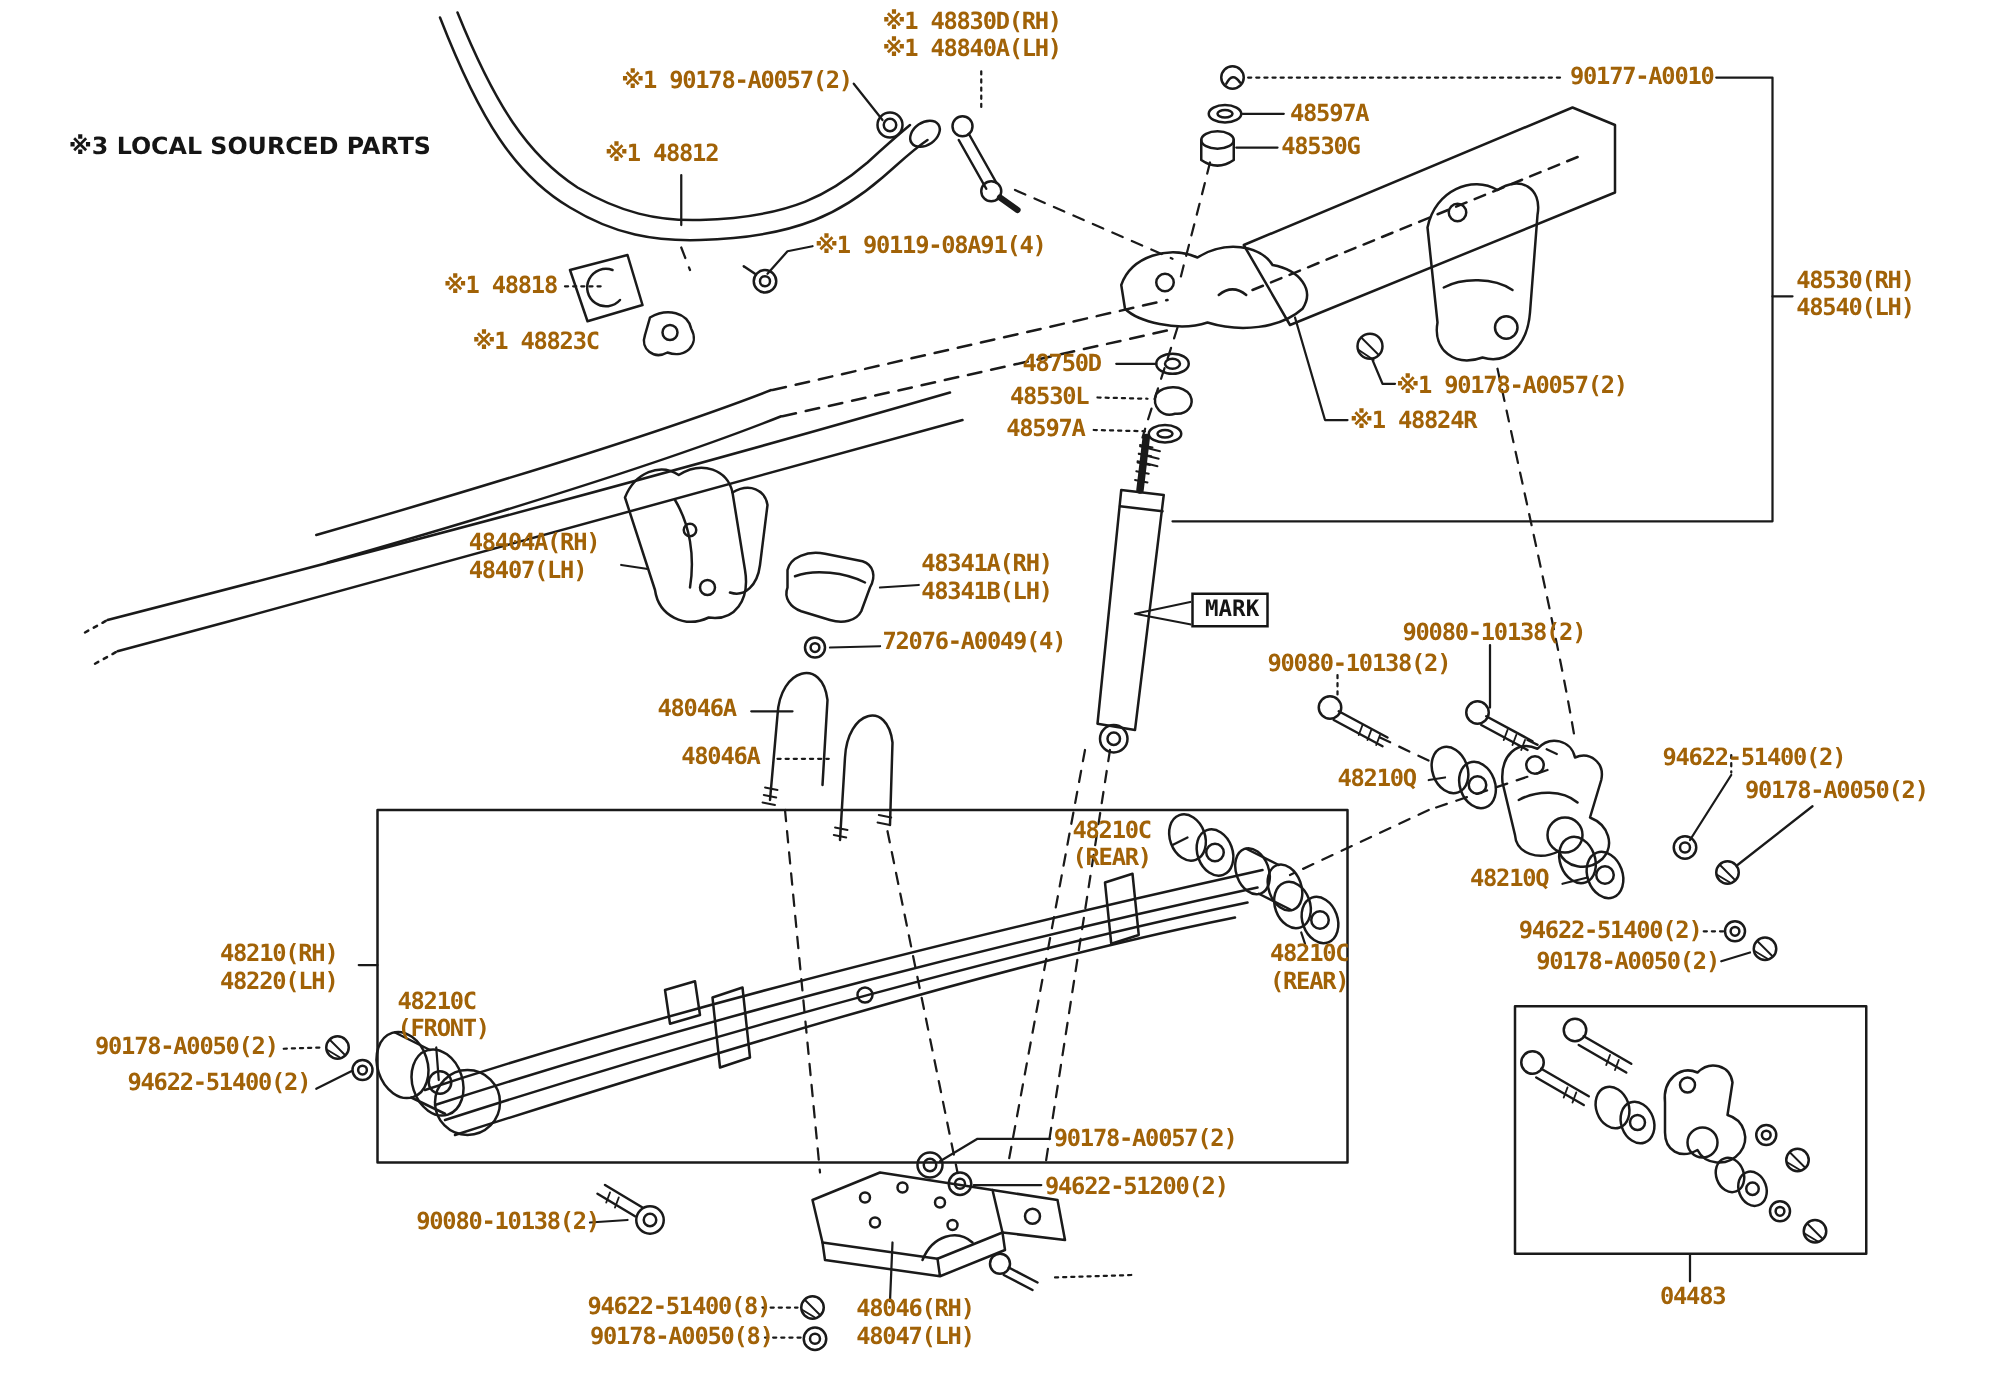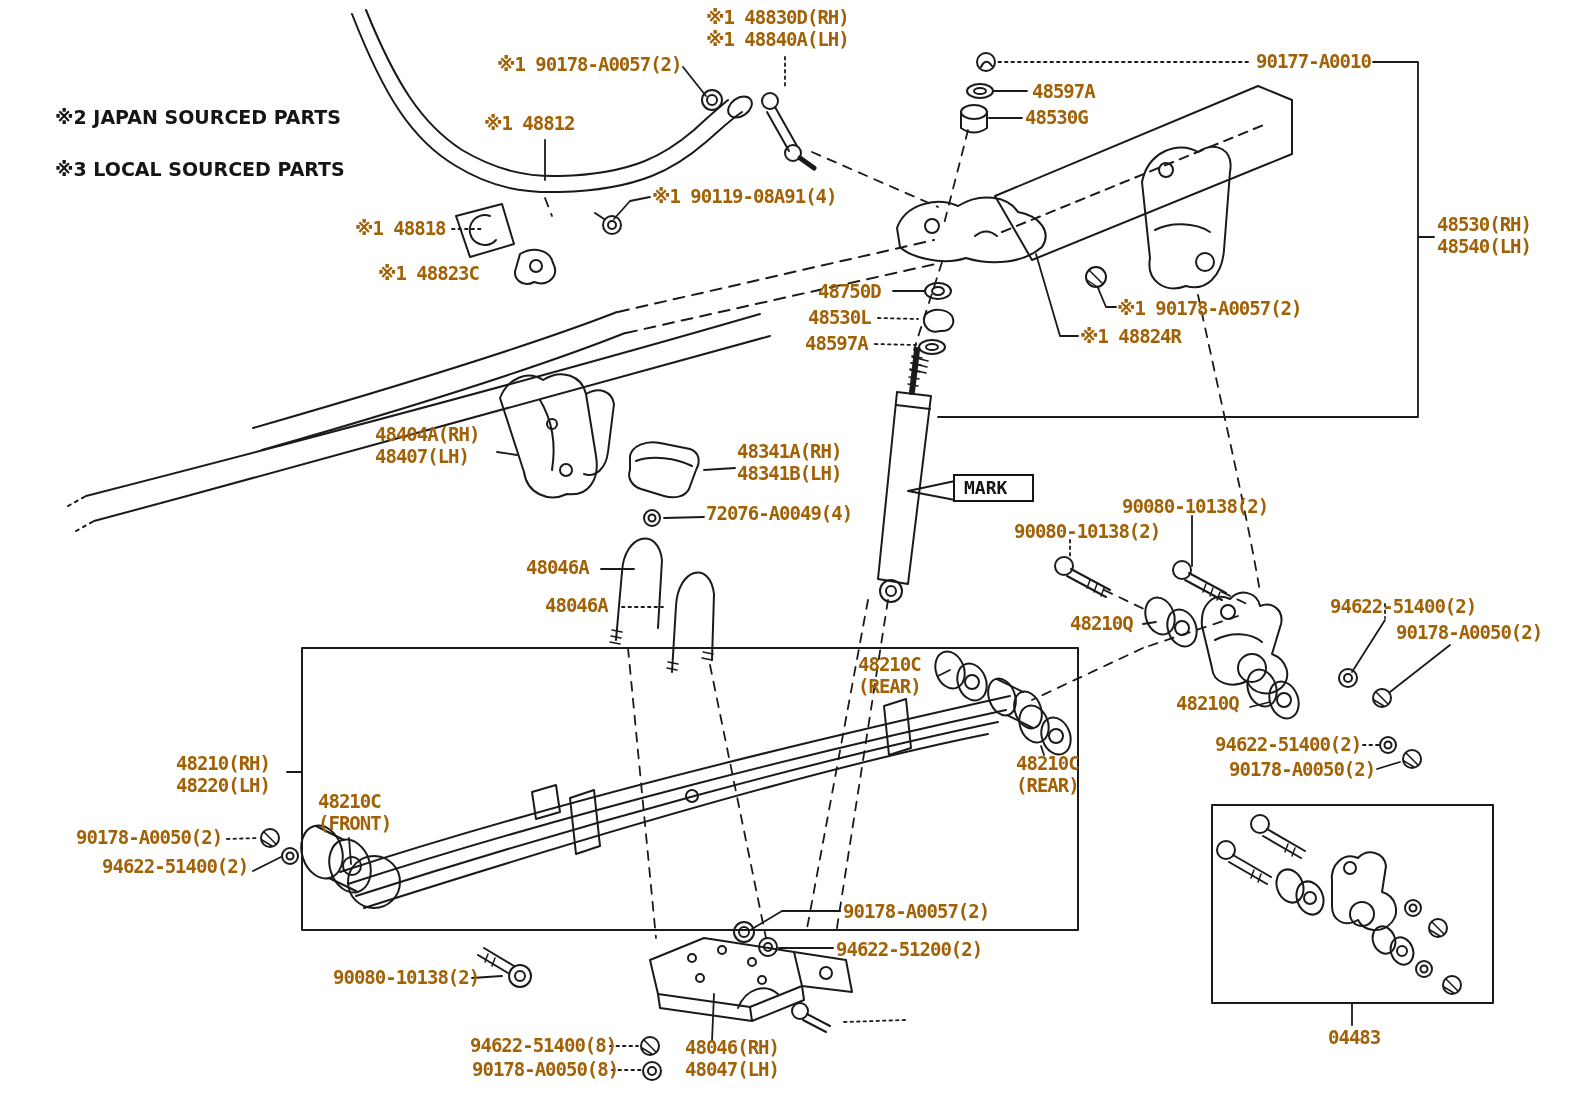--- a/index.html
+++ b/index.html
@@ -3,21 +3,21 @@
 <meta charset="utf-8">
 <style>
   html,body{margin:0;padding:0;background:#fff;}
   #stage{position:relative;width:1592px;height:1099px;background:#fff;overflow:hidden;
          font-family:"DejaVu Sans Mono","DejaVu Sans",monospace;color:#151515;}
   #art{position:absolute;left:0;top:0;}
   .pn{position:absolute;font-weight:bold;font-size:19px;line-height:22px;letter-spacing:-1px;
       white-space:pre-line;color:#a16207;}
   .lg{position:absolute;font-family:"DejaVu Sans","Liberation Sans",sans-serif;
       font-weight:bold;font-size:19px;line-height:26px;white-space:pre-line;color:#151515;}
-  .markbox{position:absolute;border:2px solid #151515;padding:1px 25px 2px 9px;
+  .markbox{position:absolute;border:2px solid #151515;padding:1px 6px 2px 9px;
       font-weight:bold;font-size:18px;letter-spacing:0;background:#fff;}
   .code{position:absolute;font-weight:bold;font-size:20px;letter-spacing:-1px;}
   svg path,svg circle,svg ellipse,svg rect,svg line,svg polyline{vector-effect:non-scaling-stroke;}
 </style>
 </head>
 <body>
 
 <div id="stage">
 
 <svg id="art" width="1592" height="1099" viewBox="0 0 1592 1099" fill="none" stroke="#1a1a1a" stroke-width="2" stroke-linecap="round" stroke-linejoin="round">
@@ -306,21 +306,20 @@
     <path d="M1385,604 L1385,618"></path>
     <path d="M1363,745 L1379,745"></path>
     <path d="M227,839 L259,838"></path>
     <path d="M610,1046 L638,1046"></path>
     <path d="M612,1070 L641,1070"></path>
     <path d="M905,1020 L844,1022"></path>
   </g>
 </svg>
 
 <div class="lg" style="left:55px;top:78px;">
-  <div>※2 JAPAN SOURCED PARTS</div>
   <div>※3 LOCAL SOURCED PARTS</div>
 </div>
 
 <div class="pn" style="left:706px;top:6px;">※1 48830D(RH)
 ※1 48840A(LH)</div>
 <div class="pn" style="left:497px;top:53px;">※1 90178-A0057(2)</div>
 <div class="pn" style="left:484px;top:112px;">※1 48812</div>
 <div class="pn" style="left:1256px;top:50px;">90177-A0010</div>
 <div class="pn" style="left:1032px;top:80px;">48597A</div>
 <div class="pn" style="left:1025px;top:106px;">48530G</div>

